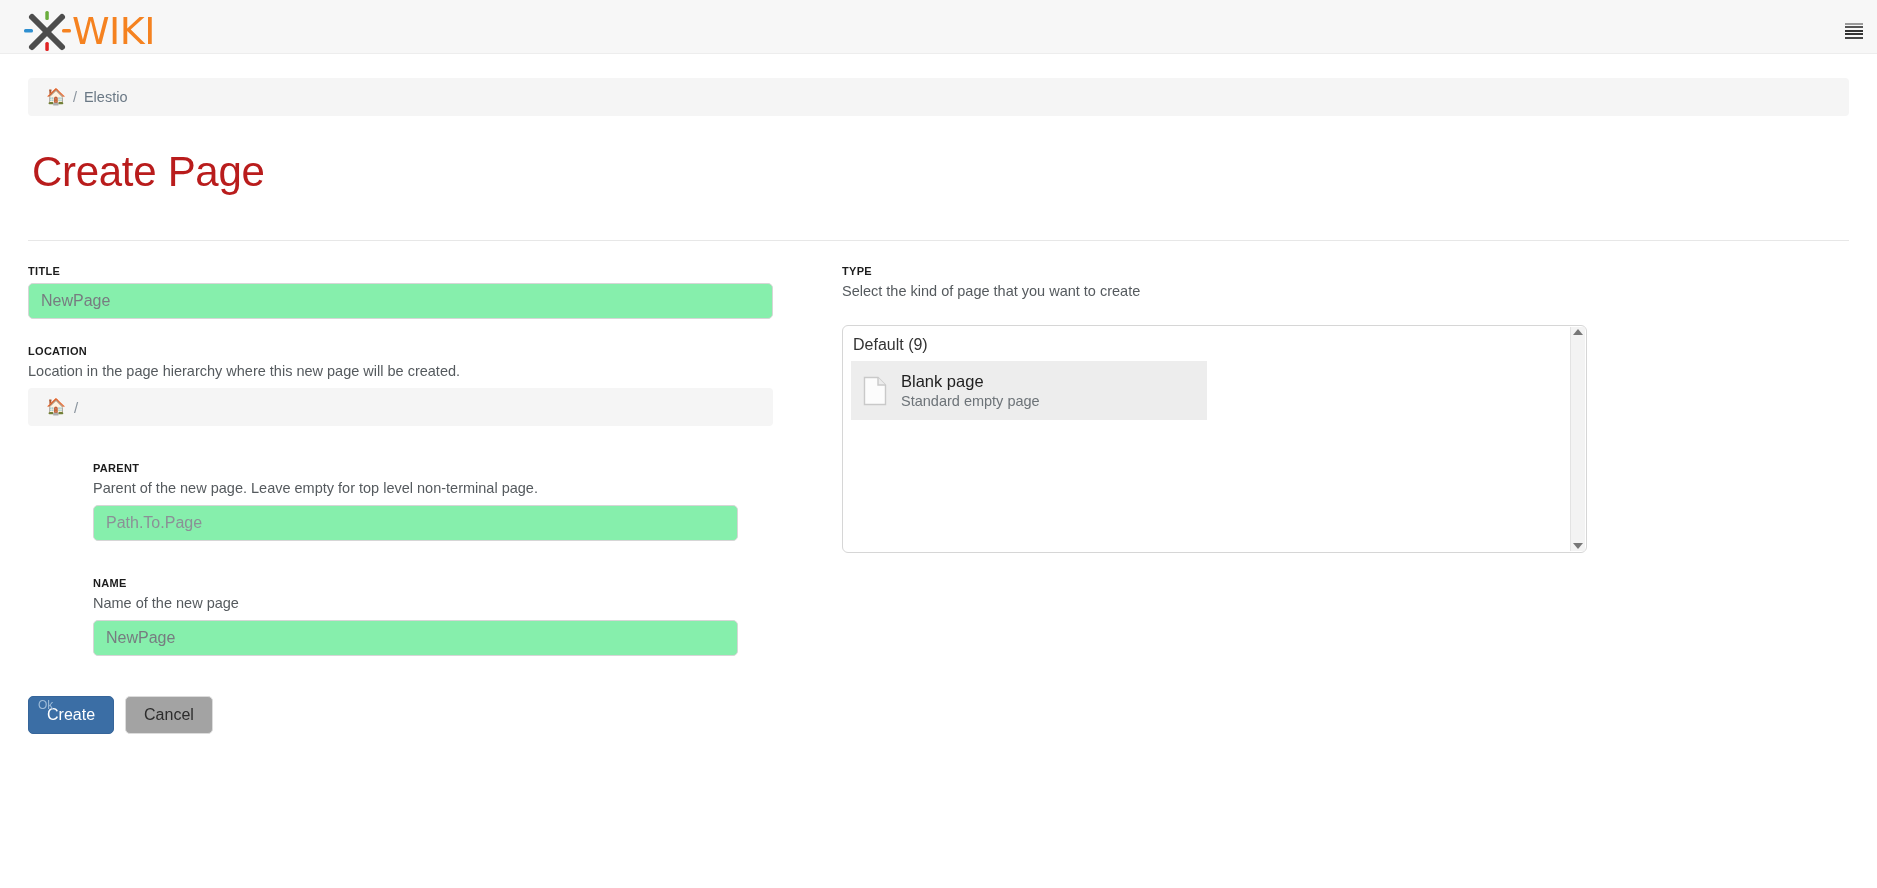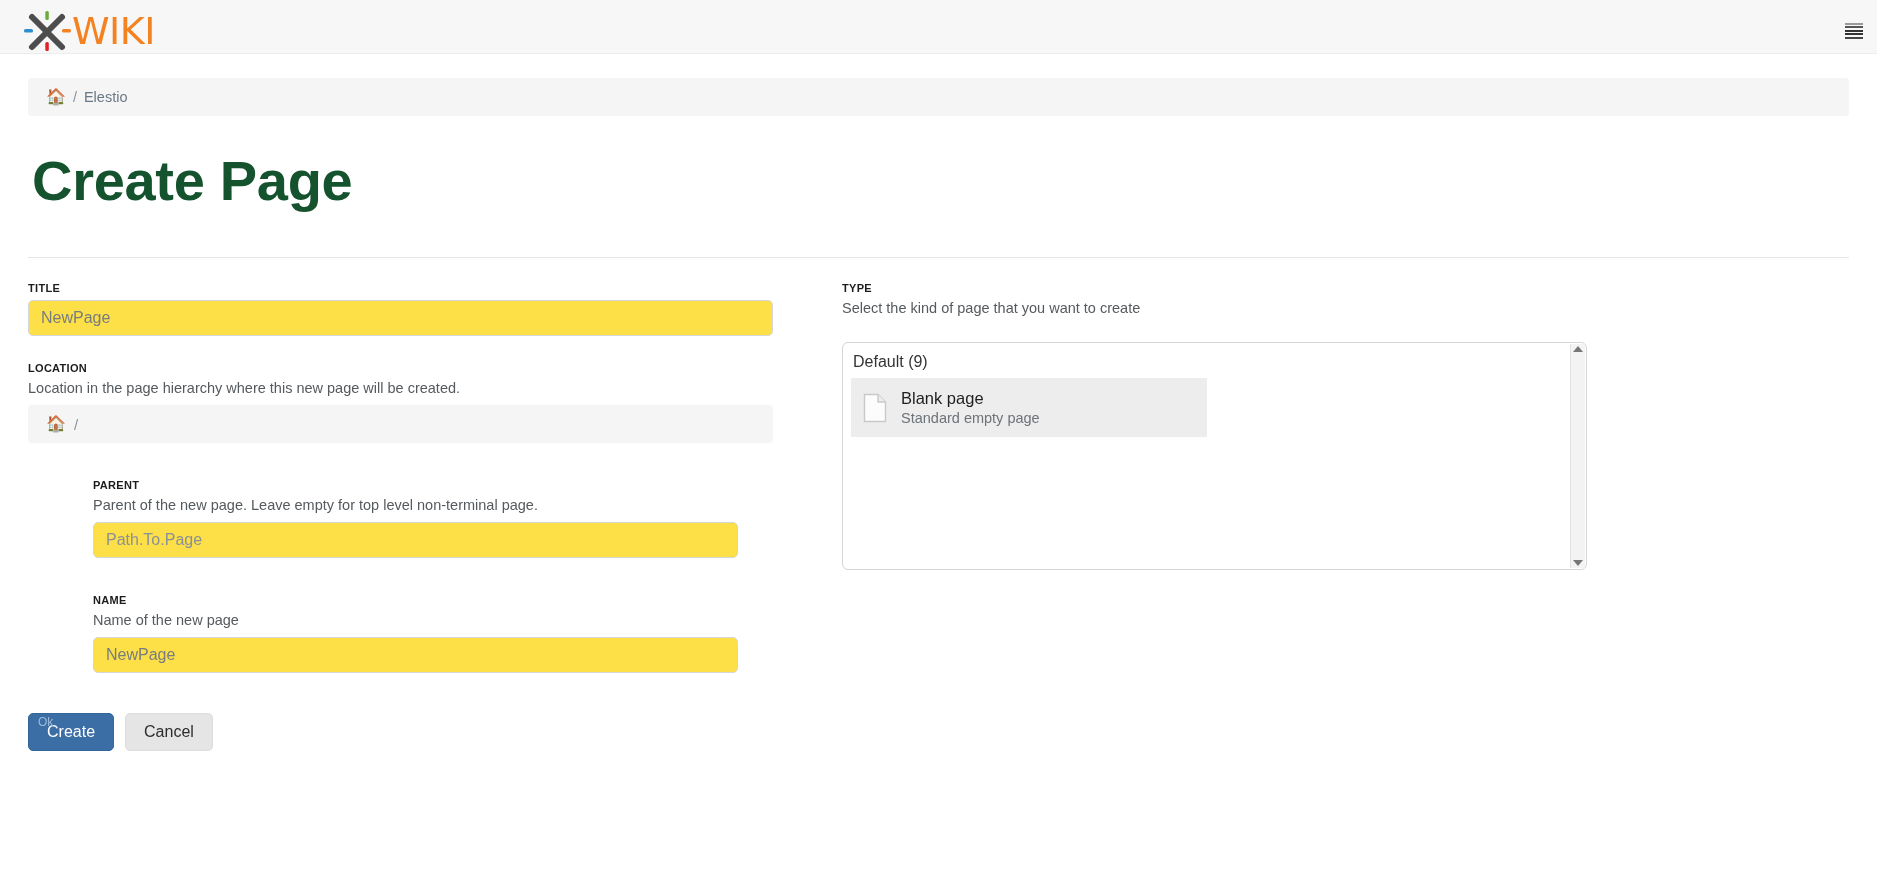--- a/index.html
+++ b/index.html
@@ -60,23 +60,23 @@
     align-items: center;
     padding: 0 18px;
     font-size: 14.5px;
     color: #6a7885;
   }
   .bc-home { font-size: 16px; line-height: 1; margin-right: 7px; }
   .bc-sep { color: #8a949e; margin-right: 7px; }
   .bc-link { color: #6a7885; cursor: pointer; text-align: right; }
 
   h1.page-title {
-    font-size: 56px;
-    font-weight: 700;
-    color: #14532d;
+    font-size: 42px;
+    font-weight: 400;
+    color: #b91c1c;
     margin: 32px 0 0 4px;
     letter-spacing: -0.3px;
     font-family: "Liberation Sans", sans-serif;
   }
 
   .divider {
     margin-top: 44px;
     border-top: 1px solid #e7e7e7;
   }
 
@@ -98,21 +98,21 @@
   .field-hint {
     font-size: 14.5px;
     color: #555a5e;
     margin-bottom: 9px;
   }
   .text-input {
     width: 100%;
     height: 36px;
     border: 1px solid #d6d6d6;
     border-radius: 5px;
-    background: #fde047;
+    background: #86efac;
     font-size: 16px;
     color: #777c80;
     padding: 0 12px;
     font-family: "Liberation Sans", sans-serif;
     outline: none;
   }
   .text-input::placeholder { color: #8b9096; }
 
   .group { margin-bottom: 26px; }
 
@@ -158,21 +158,21 @@
   .btn-primary .ok-ghost {
     position: absolute;
     top: 2px;
     left: 9px;
     font-size: 12px;
     color: #9dbbd8;
     line-height: 1;
     text-align: right;
   }
   .btn-default {
-    background: #e5e5e5;
+    background: #a3a3a3;
     color: #2c2c2c;
     border: 1px solid #dcdcdc;
   }
 
   
   .type-input { height: 38px; font-size: 16px; }
 
   .template-panel {
     margin-top: 16px;
     border: 1px solid #d6d6d6;

